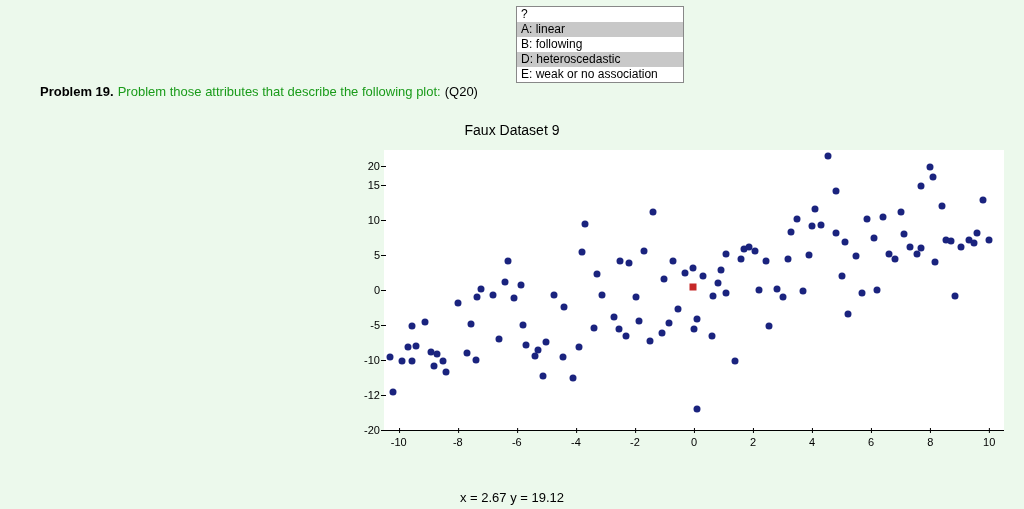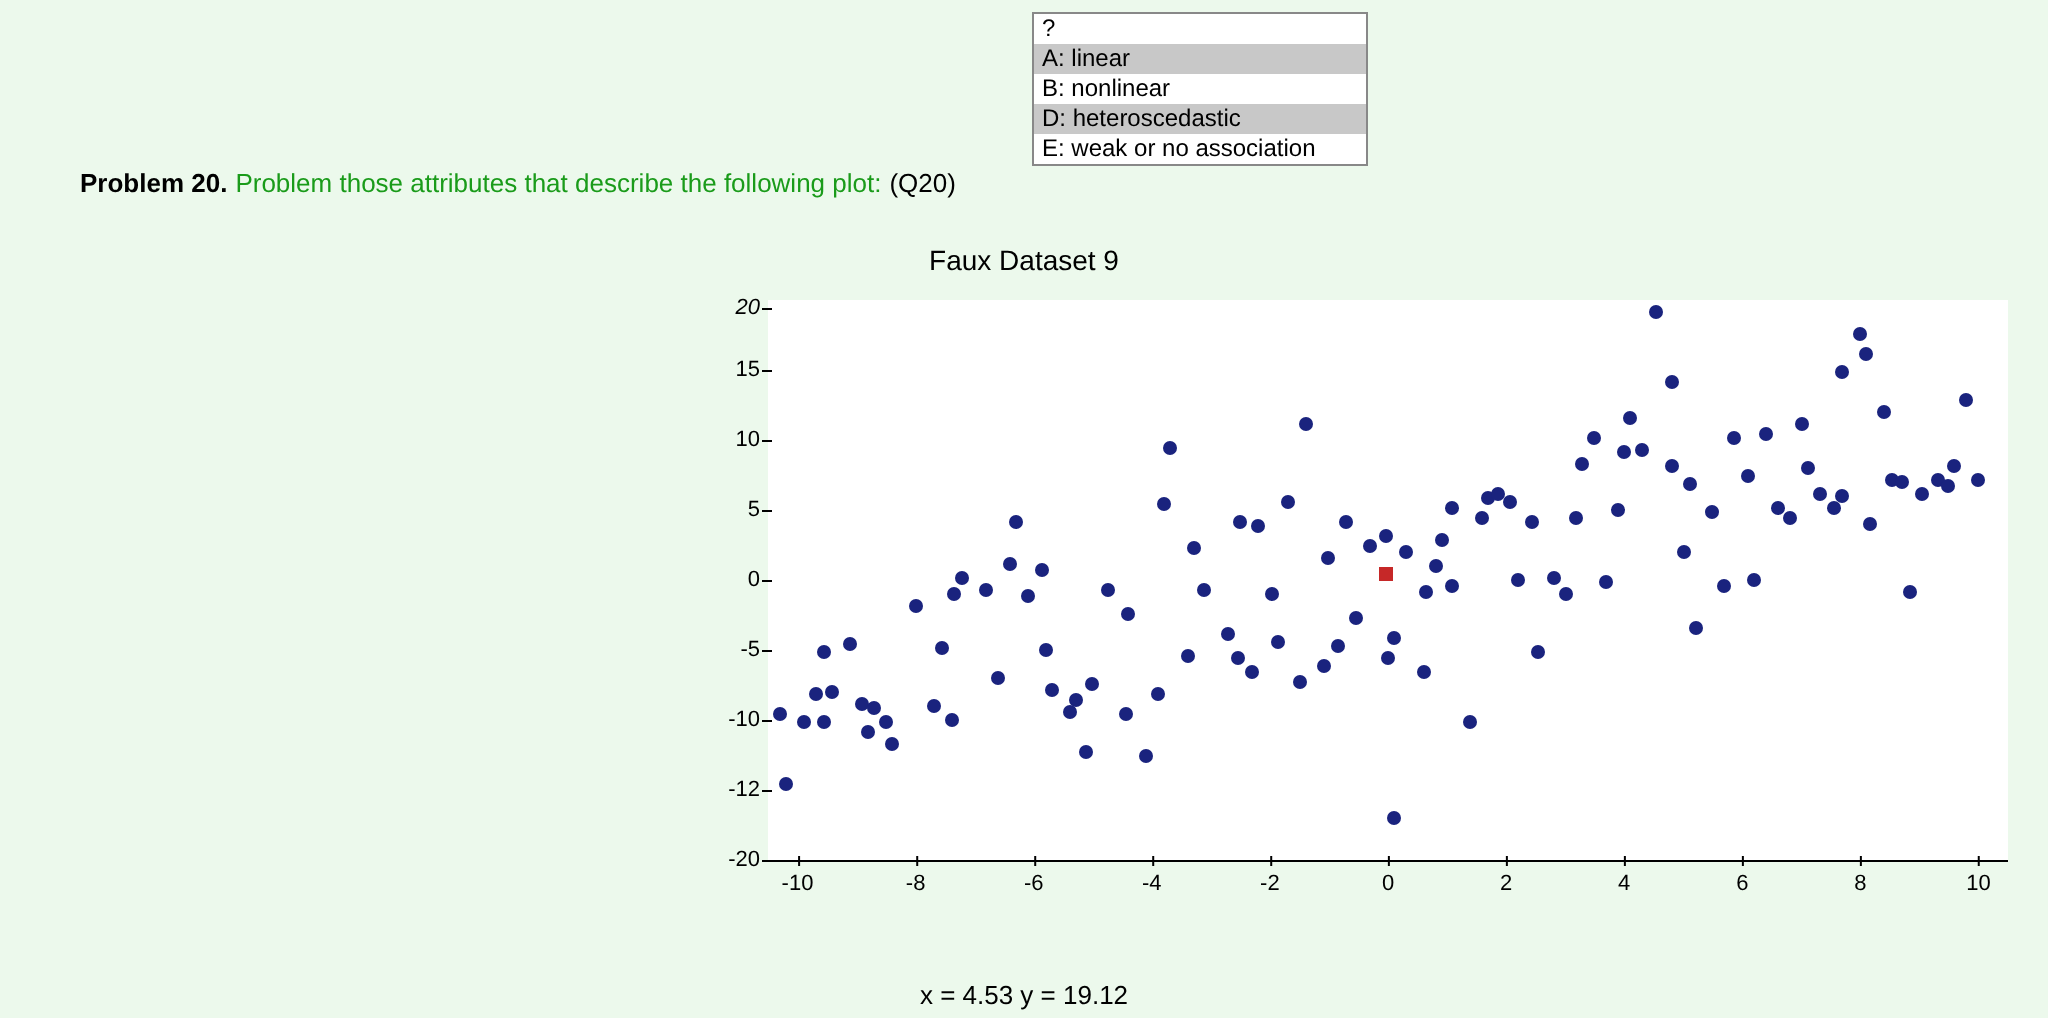--- a/index.html
+++ b/index.html
@@ -137,27 +137,27 @@
     text-align: center;
     font-size: 13px;
   }
 </style>
 </head>
 <body>
 
 <div class="select-box">
   <div class="opt">?</div>
   <div class="opt sel">A: linear</div>
-  <div class="opt">B: nonlinear</div>
+  <div class="opt">B: following</div>
   <div class="opt sel">D: heteroscedastic</div>
   <div class="opt">E: weak or no association</div>
 </div>
 
 <div class="problem-row">
-  <span class="problem-label">Problem 20.</span>
+  <span class="problem-label">Problem 19.</span>
   <span class="problem-text">Problem those attributes that describe the following plot:</span>
   <span class="qref">(Q20)</span>
 </div>
 
 <div class="chart-title">Faux Dataset 9</div>
 
 <div class="chart-wrap">
   <div class="axis-y-line"></div>
   <div class="axis-x-line"></div>
   <div class="plot-area" id="plot-area">
@@ -284,30 +284,30 @@
     </div>
   <div id="yticks">
       <div class="tick-y" style="top: 284px;">-20</div>
       <div class="tick-y" style="top: 249px;">-12</div>
       <div class="tick-y" style="top: 214px;">-10</div>
       <div class="tick-y" style="top: 179px;">-5</div>
       <div class="tick-y" style="top: 144px;">0</div>
       <div class="tick-y" style="top: 109px;">5</div>
       <div class="tick-y" style="top: 74px;">10</div>
       <div class="tick-y" style="top: 39px;">15</div>
-      <div class="tick-y" style="top: 8px; font-style: italic;">20</div>
+      <div class="tick-y" style="top: 20px;">20</div>
     </div>
   <div id="xticks">
       <div class="tick-x" style="left: 52.7619px;">-10</div>
       <div class="tick-x" style="left: 111.81px;">-8</div>
       <div class="tick-x" style="left: 170.857px;">-6</div>
       <div class="tick-x" style="left: 229.905px;">-4</div>
       <div class="tick-x" style="left: 288.952px;">-2</div>
       <div class="tick-x" style="left: 348px;">0</div>
       <div class="tick-x" style="left: 407.048px;">2</div>
       <div class="tick-x" style="left: 466.095px;">4</div>
       <div class="tick-x" style="left: 525.143px;">6</div>
       <div class="tick-x" style="left: 584.19px;">8</div>
       <div class="tick-x" style="left: 643.238px;">10</div>
     </div>
 </div>
 
-<div class="coord-readout">x = 4.53 y = 19.12</div>
+<div class="coord-readout">x = 2.67 y = 19.12</div>
 
 </body></html>

